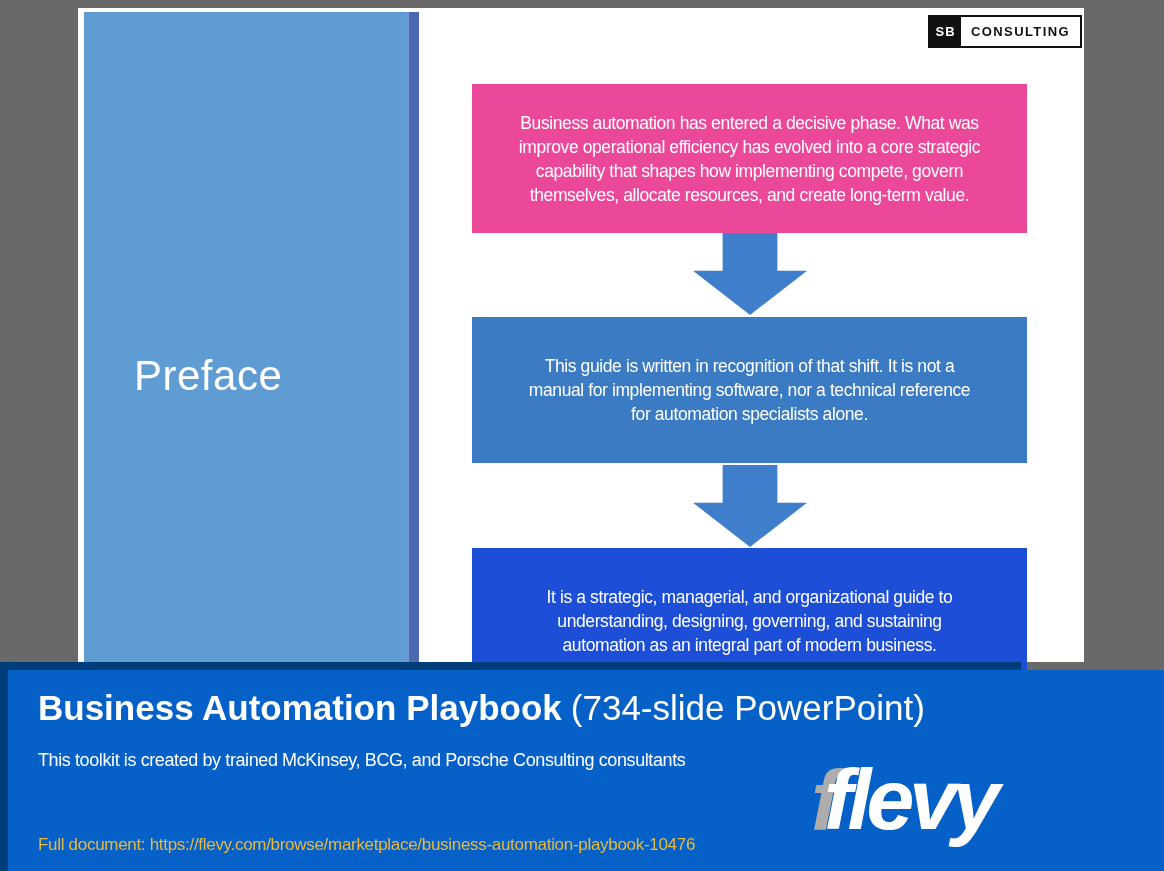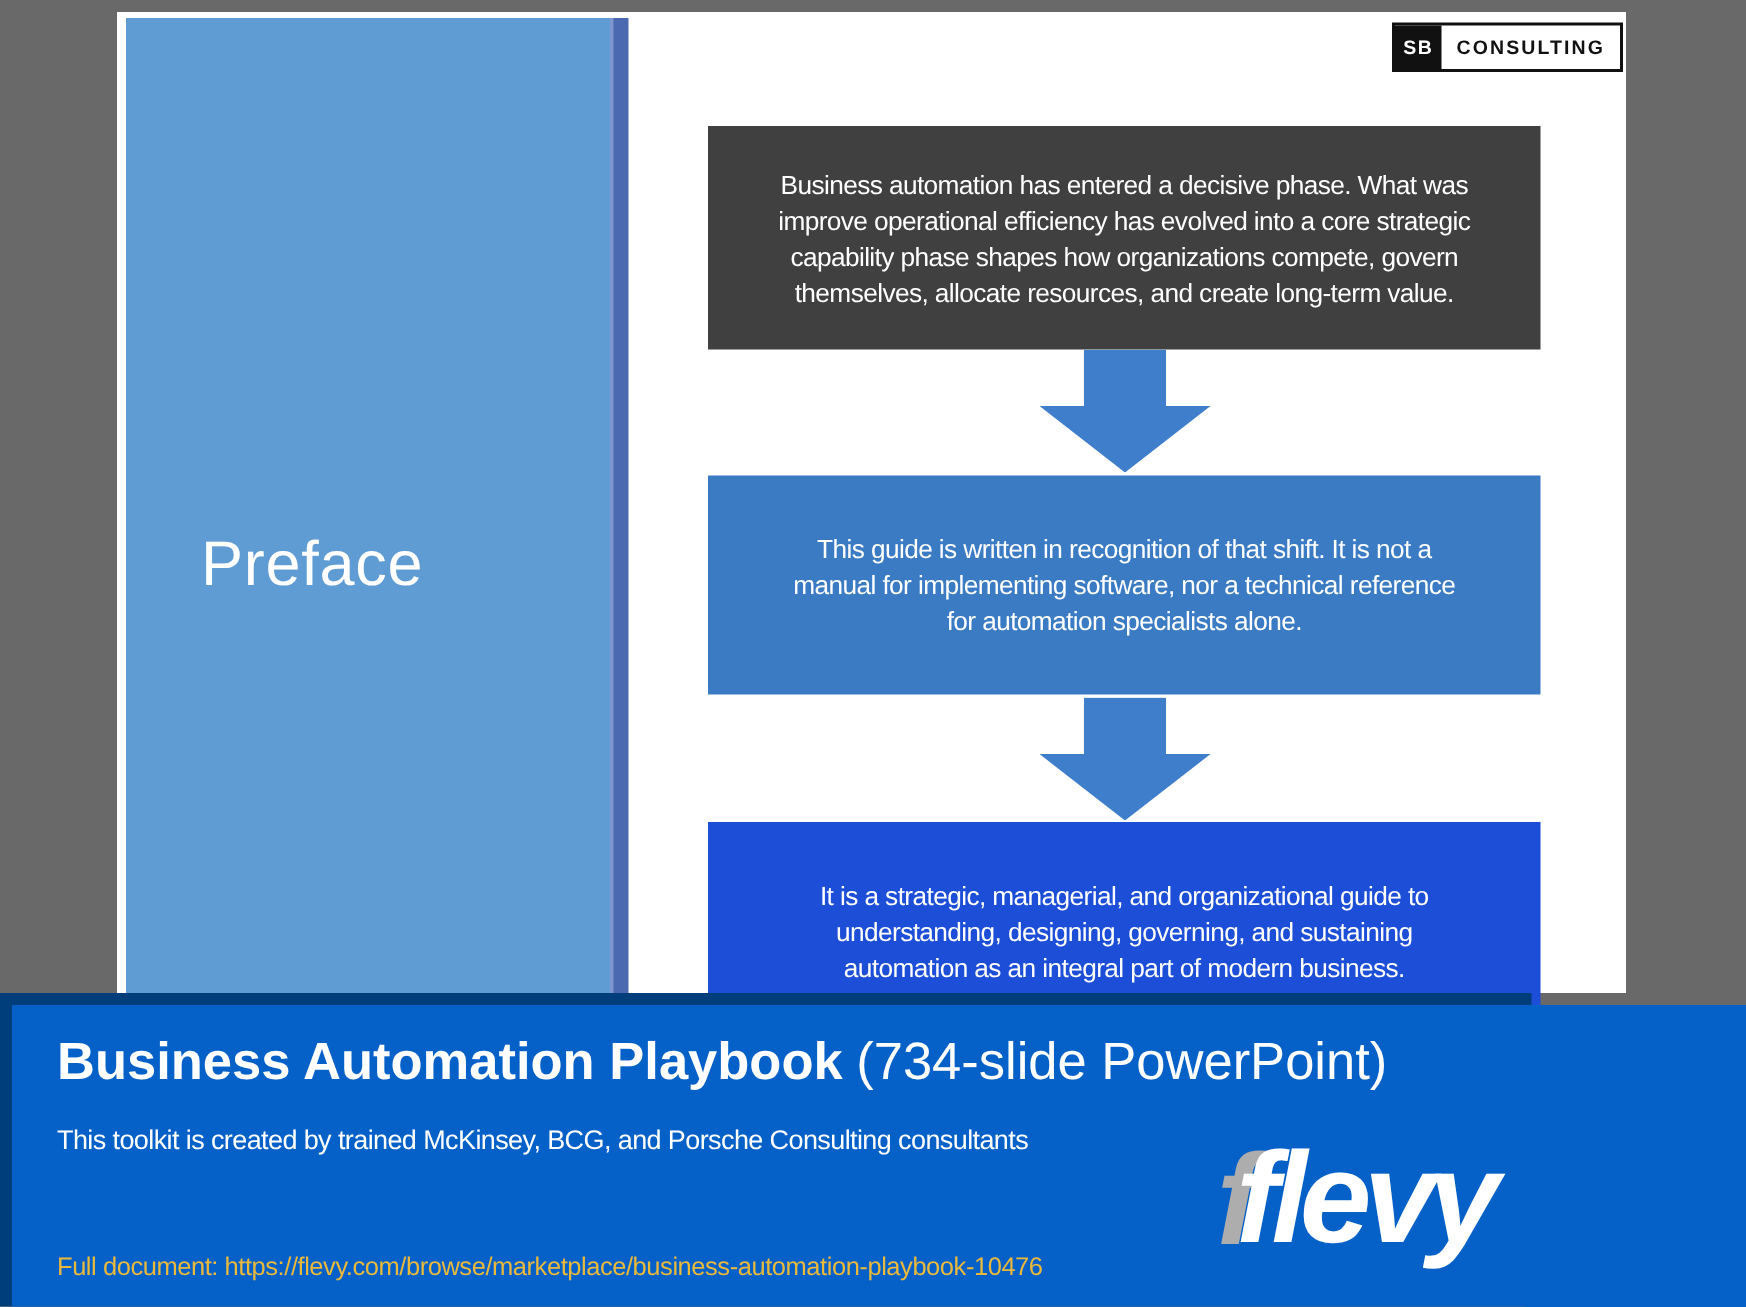--- a/index.html
+++ b/index.html
@@ -72,21 +72,21 @@
     color: #ffffff;
     display: flex; flex-direction: column;
     align-items: center; justify-content: center;
     text-align: center;
     font-size: 17.5px;
     letter-spacing: -0.4px;
     line-height: 24px;
     z-index: 2;
   }
   .flow-box .line { white-space: nowrap; }
-  .box-1 { top: 84px;  height: 149px; background: #404040; }
+  .box-1 { top: 84px;  height: 149px; background: #ec4899; }
   .box-2 { top: 317px; height: 146px; background: #3A7BC4; text-align: center; }
   .box-3 { top: 548px; height: 146px; background: #1d4ed8; }
   .down-arrow {
     left: 693px;
     width: 114px; height: 82px;
     background: #3E7ECA;
     clip-path: polygon(26% 0, 74% 0, 74% 46%, 100% 46%, 50% 100%, 0 46%, 26% 46%);
     z-index: 2;
   }
   .arrow-1 { top: 233px; }
@@ -158,21 +158,21 @@
 <div class="abs preface-label">Preface</div>
 
 <div class="abs sb-logo">
   <div class="sb-monogram">SB</div>
   <div class="sb-wordmark">CONSULTING</div>
 </div>
 
 <div class="abs flow-box box-1">
   <div class="line">Business automation has entered a decisive phase. What was</div>
   <div class="line">improve operational efficiency has evolved into a core strategic</div>
-  <div class="line">capability phase shapes how organizations compete, govern</div>
+  <div class="line">capability that shapes how implementing compete, govern</div>
   <div class="line">themselves, allocate resources, and create long-term value.</div>
 </div>
 
 <div class="abs down-arrow arrow-1"></div>
 
 <div class="abs flow-box box-2">
   <div class="line">This guide is written in recognition of that shift. It is not a</div>
   <div class="line">manual for implementing software, nor a technical reference</div>
   <div class="line">for automation specialists alone.</div>
 </div>

